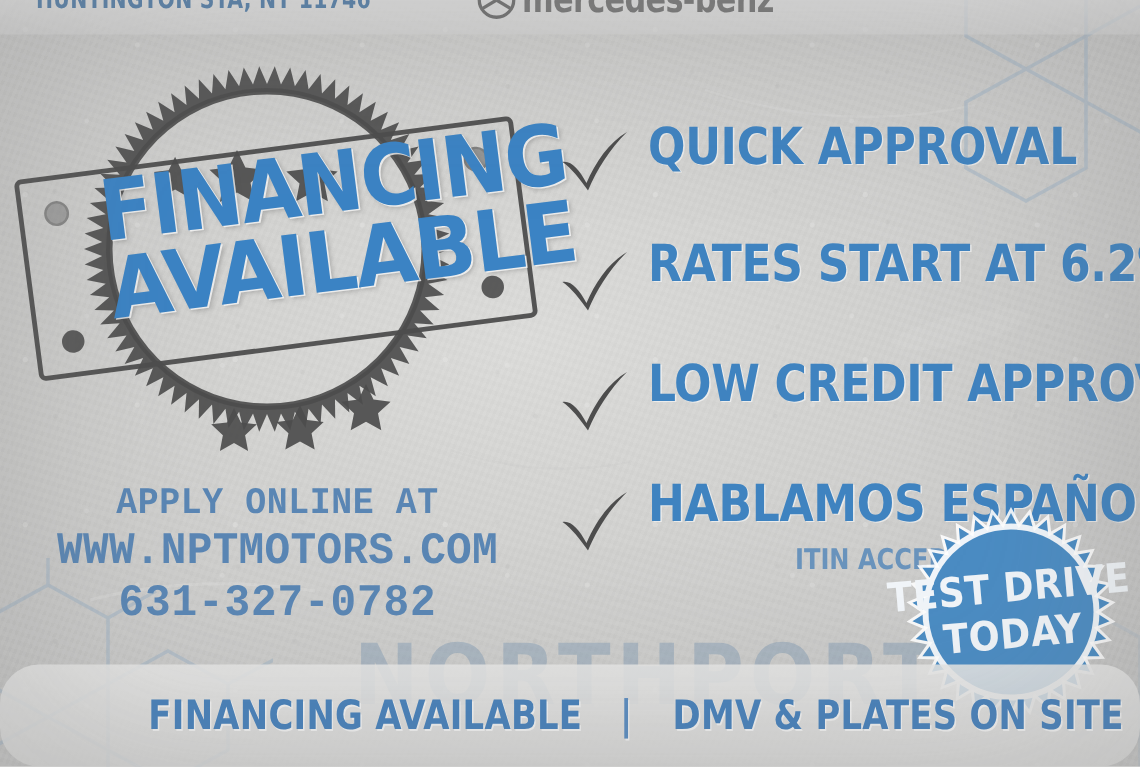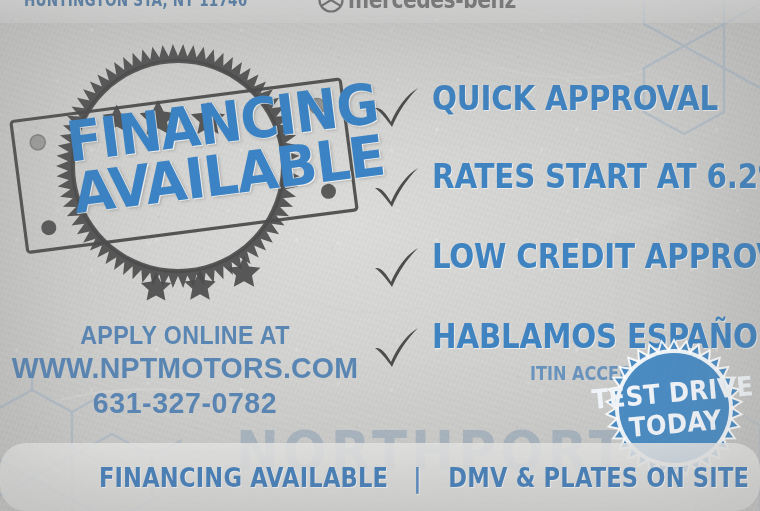--- a/index.html
+++ b/index.html
@@ -97,21 +97,21 @@
     letter-spacing:-1px;
     text-shadow:1px 1px 0 rgba(255,255,255,.75), 2px 2px 3px rgba(80,80,80,.28);
   }
   #stamp-text .l1 { font-size:56px; transform:scaleX(1.02); transform-origin:left top;}
   #stamp-text .l2 { font-size:56px; margin-top:4px; transform:scaleX(1.06); transform-origin:left top;}
 
   
   #apply {
     position:absolute; left:0; top:322px; width:370px;
     text-align:center; line-height:1.08;
-    font-family:Liberation Sans, sans-serif;
+    font-family:Liberation Mono, monospace;
     font-weight:700; color:#5a86b4;
   }
   #apply .a1 { font-size:25px; letter-spacing:.4px; transform:scaleX(.93); display:block; }
   #apply .a2 { font-size:30px; letter-spacing:.2px; transform:scaleX(.95); display:block; margin-top:3px;}
   #apply .a3 { font-size:30px; letter-spacing:.6px; transform:scaleX(.95); display:block; margin-top:3px;}
 
   
   #checks { position:absolute; left:370px; top:78px; width:374px; }
   .crow { position:relative; height:80px; }
   .chk { position:absolute; left:0; top:8px; width:52px; height:44px; }

